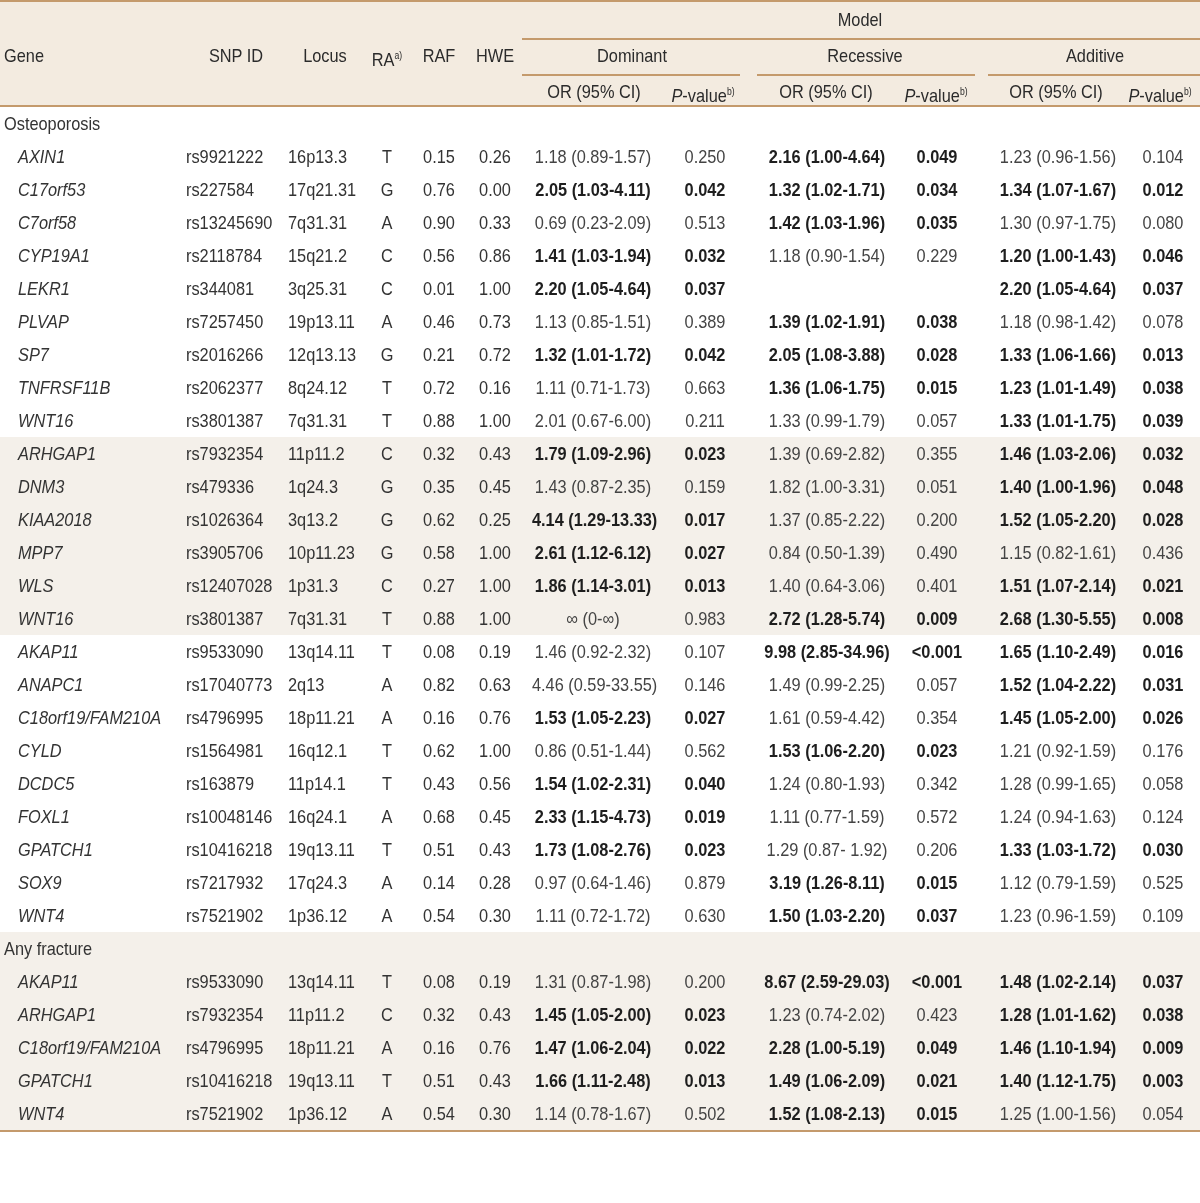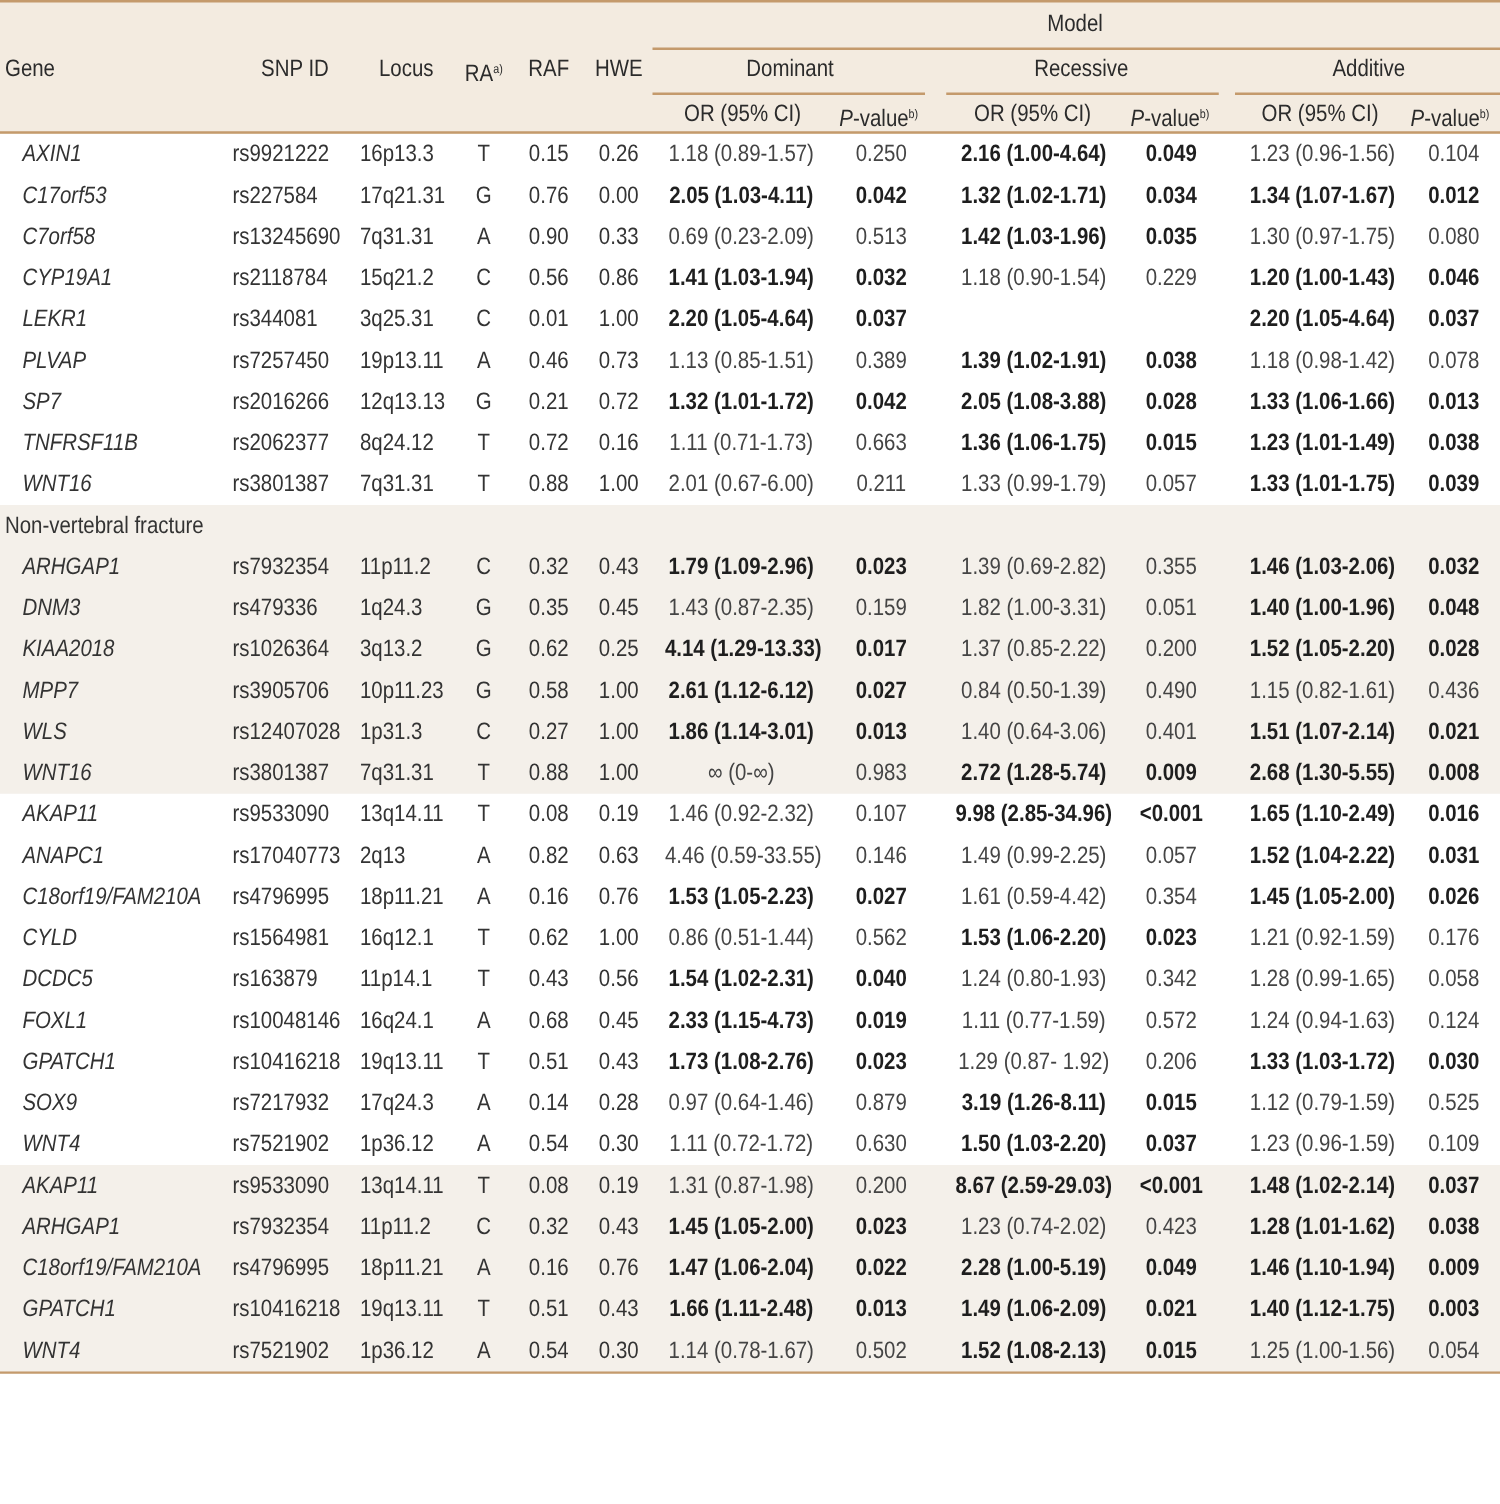--- a/index.html
+++ b/index.html
@@ -48,20 +48,23 @@
     <span class="h hc" style="left:665px;width:76px;top:80px;"><span class="it">P</span><span>-value</span><sup>b)</sup></span>
     <span class="h hc" style="left:766px;width:120px;top:80px;">OR (95% CI)</span>
     <span class="h hc" style="left:898px;width:76px;top:80px;"><span class="it">P</span><span>-value</span><sup>b)</sup></span>
     <span class="h hc" style="left:996px;width:120px;top:80px;">OR (95% CI)</span>
     <span class="h hc" style="left:1122px;width:76px;top:80px;"><span class="it">P</span><span>-value</span><sup>b)</sup></span>
   </div>
 
   <div id="body">
       <div class="sect">
         <div class="row">
+          <span class="sect-title">Osteoporosis</span>
+        </div>
+        <div class="row">
           <span class="cell l it" style="left: 18px; width: 170px;">AXIN1</span>
           <span class="cell l" style="left: 186px; width: 100px;">rs9921222</span>
           <span class="cell l" style="left: 288px; width: 80px;">16p13.3</span>
           <span class="cell c" style="left: 374px; width: 26px;">T</span>
           <span class="cell c" style="left: 418px; width: 42px;">0.15</span>
           <span class="cell c" style="left: 472px; width: 46px;">0.26</span>
           <span class="cell c n" style="left: 522px; width: 142px;">1.18 (0.89-1.57)</span>
           <span class="cell c n" style="left: 676px; width: 58px;">0.250</span>
           <span class="cell c b" style="left: 752px; width: 150px;">2.16 (1.00-4.64)</span>
           <span class="cell c b" style="left: 905px; width: 64px;">0.049</span>
@@ -176,23 +179,20 @@
           <span class="cell c n" style="left: 522px; width: 142px;">2.01 (0.67-6.00)</span>
           <span class="cell c n" style="left: 676px; width: 58px;">0.211</span>
           <span class="cell c n" style="left: 752px; width: 150px;">1.33 (0.99-1.79)</span>
           <span class="cell c n" style="left: 905px; width: 64px;">0.057</span>
           <span class="cell c b" style="left: 986px; width: 144px;">1.33 (1.01-1.75)</span>
           <span class="cell c b" style="left: 1134px; width: 58px;">0.039</span>
         </div>
       </div>
       <div class="sect shade">
         <div class="row">
-          <span class="sect-title">Non-vertebral fracture</span>
-        </div>
-        <div class="row">
           <span class="cell l it" style="left: 18px; width: 170px;">ARHGAP1</span>
           <span class="cell l" style="left: 186px; width: 100px;">rs7932354</span>
           <span class="cell l" style="left: 288px; width: 80px;">11p11.2</span>
           <span class="cell c" style="left: 374px; width: 26px;">C</span>
           <span class="cell c" style="left: 418px; width: 42px;">0.32</span>
           <span class="cell c" style="left: 472px; width: 46px;">0.43</span>
           <span class="cell c b" style="left: 522px; width: 142px;">1.79 (1.09-2.96)</span>
           <span class="cell c b" style="left: 676px; width: 58px;">0.023</span>
           <span class="cell c n" style="left: 752px; width: 150px;">1.39 (0.69-2.82)</span>
           <span class="cell c n" style="left: 905px; width: 64px;">0.355</span>
@@ -393,20 +393,23 @@
           <span class="cell c n" style="left: 522px; width: 142px;">1.11 (0.72-1.72)</span>
           <span class="cell c n" style="left: 676px; width: 58px;">0.630</span>
           <span class="cell c b" style="left: 752px; width: 150px;">1.50 (1.03-2.20)</span>
           <span class="cell c b" style="left: 905px; width: 64px;">0.037</span>
           <span class="cell c n" style="left: 986px; width: 144px;">1.23 (0.96-1.59)</span>
           <span class="cell c n" style="left: 1134px; width: 58px;">0.109</span>
         </div>
       </div>
       <div class="sect shade">
         <div class="row">
+          <span class="sect-title">Any fracture</span>
+        </div>
+        <div class="row">
           <span class="cell l it" style="left: 18px; width: 170px;">AKAP11</span>
           <span class="cell l" style="left: 186px; width: 100px;">rs9533090</span>
           <span class="cell l" style="left: 288px; width: 80px;">13q14.11</span>
           <span class="cell c" style="left: 374px; width: 26px;">T</span>
           <span class="cell c" style="left: 418px; width: 42px;">0.08</span>
           <span class="cell c" style="left: 472px; width: 46px;">0.19</span>
           <span class="cell c n" style="left: 522px; width: 142px;">1.31 (0.87-1.98)</span>
           <span class="cell c n" style="left: 676px; width: 58px;">0.200</span>
           <span class="cell c b" style="left: 752px; width: 150px;">8.67 (2.59-29.03)</span>
           <span class="cell c b" style="left: 905px; width: 64px;">&lt;0.001</span>

